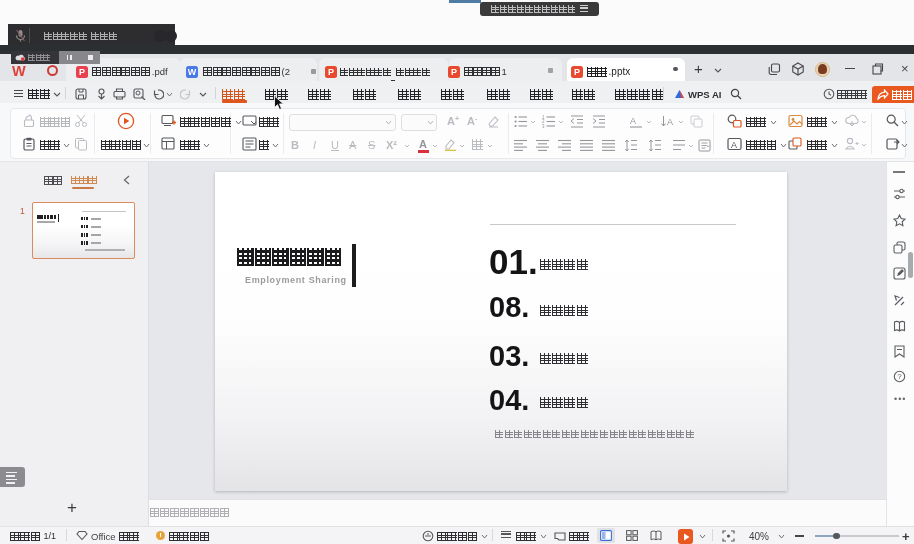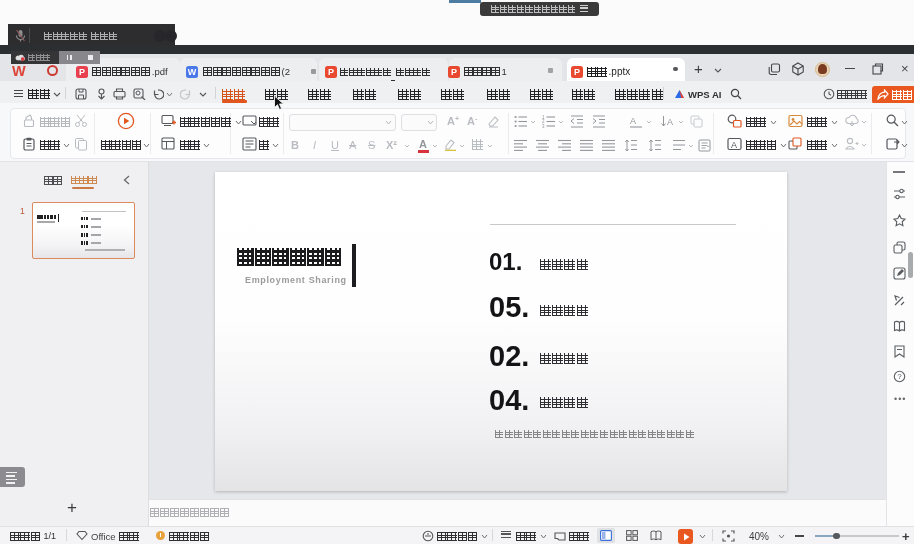--- a/index.html
+++ b/index.html
@@ -462,25 +462,25 @@
 <div class="a" style="left:6px;top:471.5px;width:11px;height:1.6px;background:#f2f2f4"></div>
 <div class="a" style="left:6px;top:475px;width:9px;height:1.6px;background:#f2f2f4"></div>
 <div class="a" style="left:6px;top:478.5px;width:11px;height:1.6px;background:#f2f2f4"></div>
 <div class="a" style="left:6px;top:482px;width:9px;height:1.6px;background:#f2f2f4"></div>
 <div class="a" style="left:67px;top:498px;font-size:17px;color:#3a3a3e">+</div>
 <div class="a" style="left:214.5px;top:171.5px;width:572px;height:319.5px;background:linear-gradient(180deg,#ffffff 0%,#fefefe 45%,#f2f2f4 78%,#e4e4e6 100%);box-shadow:0 1px 3px rgba(0,0,0,0.22)"></div>
 <div class="a" style="left:237px;top:248px;color:#1b1b1d"><i class="zb" style="width:16.5px;height:17.5px;margin-right:1.0px"></i><i class="zb" style="width:16.5px;height:17.5px;margin-right:1.0px"></i><i class="zb" style="width:16.5px;height:17.5px;margin-right:1.0px"></i><i class="zb" style="width:16.5px;height:17.5px;margin-right:1.0px"></i><i class="zb" style="width:16.5px;height:17.5px;margin-right:1.0px"></i><i class="zb" style="width:16.5px;height:17.5px;margin-right:1.0px"></i></div>
 <div class="a" style="left:245px;top:275px;width:104px;font-size:9px;font-weight:bold;letter-spacing:0.65px;color:#9b9b9e;white-space:nowrap">Employment Sharing</div>
 <div class="a" style="left:351.5px;top:244px;width:4.5px;height:43px;background:#1d1d1f"></div>
 <div class="a" style="left:490px;top:223.5px;width:246px;height:1px;background:#c9c9cc"></div>
-<div class="a" style="left:489px;top:247.0px;font-size:24px;font-weight:bold;color:#141416;line-height:29px">01.</div>
+<div class="a" style="left:489px;top:247.0px;font-size:35px;font-weight:bold;color:#141416;line-height:29px">01.</div>
 <div class="a" style="left:540px;top:258.5px;color:#2f2f33"><i class="zc" style="width:11px;height:11px;margin-right:1.2px"></i><i class="zc" style="width:11px;height:11px;margin-right:1.2px"></i><i class="zc" style="width:11px;height:11px;margin-right:1.2px"></i><i class="zc" style="width:11px;height:11px;margin-right:1.2px"></i></div>
-<div class="a" style="left:489px;top:293.0px;font-size:29px;font-weight:bold;color:#141416;line-height:29px">05.</div>
+<div class="a" style="left:489px;top:293.0px;font-size:29px;font-weight:bold;color:#141416;line-height:29px">08.</div>
 <div class="a" style="left:540px;top:304.5px;color:#2f2f33"><i class="zc" style="width:11px;height:11px;margin-right:1.2px"></i><i class="zc" style="width:11px;height:11px;margin-right:1.2px"></i><i class="zc" style="width:11px;height:11px;margin-right:1.2px"></i><i class="zc" style="width:11px;height:11px;margin-right:1.2px"></i></div>
-<div class="a" style="left:489px;top:341.5px;font-size:29px;font-weight:bold;color:#141416;line-height:29px">02.</div>
+<div class="a" style="left:489px;top:341.5px;font-size:29px;font-weight:bold;color:#141416;line-height:29px">03.</div>
 <div class="a" style="left:540px;top:353px;color:#2f2f33"><i class="zc" style="width:11px;height:11px;margin-right:1.2px"></i><i class="zc" style="width:11px;height:11px;margin-right:1.2px"></i><i class="zc" style="width:11px;height:11px;margin-right:1.2px"></i><i class="zc" style="width:11px;height:11px;margin-right:1.2px"></i></div>
 <div class="a" style="left:489px;top:385.5px;font-size:29px;font-weight:bold;color:#141416;line-height:29px">04.</div>
 <div class="a" style="left:540px;top:397px;color:#2f2f33"><i class="zc" style="width:11px;height:11px;margin-right:1.2px"></i><i class="zc" style="width:11px;height:11px;margin-right:1.2px"></i><i class="zc" style="width:11px;height:11px;margin-right:1.2px"></i><i class="zc" style="width:11px;height:11px;margin-right:1.2px"></i></div>
 <div class="a" style="left:495px;top:430px;color:#85858a"><i class="zc" style="width:8px;height:8px;margin-right:1.55px"></i><i class="zc" style="width:8px;height:8px;margin-right:1.55px"></i><i class="zc" style="width:8px;height:8px;margin-right:1.55px"></i><i class="zc" style="width:8px;height:8px;margin-right:1.55px"></i><i class="zc" style="width:8px;height:8px;margin-right:1.55px"></i><i class="zc" style="width:8px;height:8px;margin-right:1.55px"></i><i class="zc" style="width:8px;height:8px;margin-right:1.55px"></i><i class="zc" style="width:8px;height:8px;margin-right:1.55px"></i><i class="zc" style="width:8px;height:8px;margin-right:1.55px"></i><i class="zc" style="width:8px;height:8px;margin-right:1.55px"></i><i class="zc" style="width:8px;height:8px;margin-right:1.55px"></i><i class="zc" style="width:8px;height:8px;margin-right:1.55px"></i><i class="zc" style="width:8px;height:8px;margin-right:1.55px"></i><i class="zc" style="width:8px;height:8px;margin-right:1.55px"></i><i class="zc" style="width:8px;height:8px;margin-right:1.55px"></i><i class="zc" style="width:8px;height:8px;margin-right:1.55px"></i><i class="zc" style="width:8px;height:8px;margin-right:1.55px"></i><i class="zc" style="width:8px;height:8px;margin-right:1.55px"></i><i class="zc" style="width:8px;height:8px;margin-right:1.55px"></i><i class="zc" style="width:8px;height:8px;margin-right:1.55px"></i><i class="zc" style="width:8px;height:8px;margin-right:1.55px"></i></div>
 <div class="a" style="left:148.5px;top:499px;width:737.5px;height:27px;background:#fbfbfc;border-top:1px solid #e2e2e5"></div>
 <div class="a" style="left:150px;top:508px;color:#b0b0b4"><i class="zc" style="width:9px;height:9px;margin-right:1px"></i><i class="zc" style="width:9px;height:9px;margin-right:1px"></i><i class="zc" style="width:9px;height:9px;margin-right:1px"></i><i class="zc" style="width:9px;height:9px;margin-right:1px"></i><i class="zc" style="width:9px;height:9px;margin-right:1px"></i><i class="zc" style="width:9px;height:9px;margin-right:1px"></i><i class="zc" style="width:9px;height:9px;margin-right:1px"></i><i class="zc" style="width:9px;height:9px;margin-right:1px"></i></div>
 <div class="a" style="left:0;top:526px;width:914px;height:18px;background:#f4f4f6;border-top:1px solid #e1e1e4"></div>
 <div class="a" style="left:10px;top:531.5px;color:#303034"><i class="zc" style="width:9.5px;height:9.5px;margin-right:0.8px"></i><i class="zc" style="width:9.5px;height:9.5px;margin-right:0.8px"></i><i class="zc" style="width:9.5px;height:9.5px;margin-right:0.8px"></i><b class="t" style="font-size:9px;line-height:9.5px">&nbsp;1/1</b></div>
 <div class="a" style="left:66px;top:529px;width:1px;height:12px;background:#d8d8dc"></div>
 <svg class="a" style="left:76px;top:530px" width="12" height="11" viewBox="0 0 12 11">

